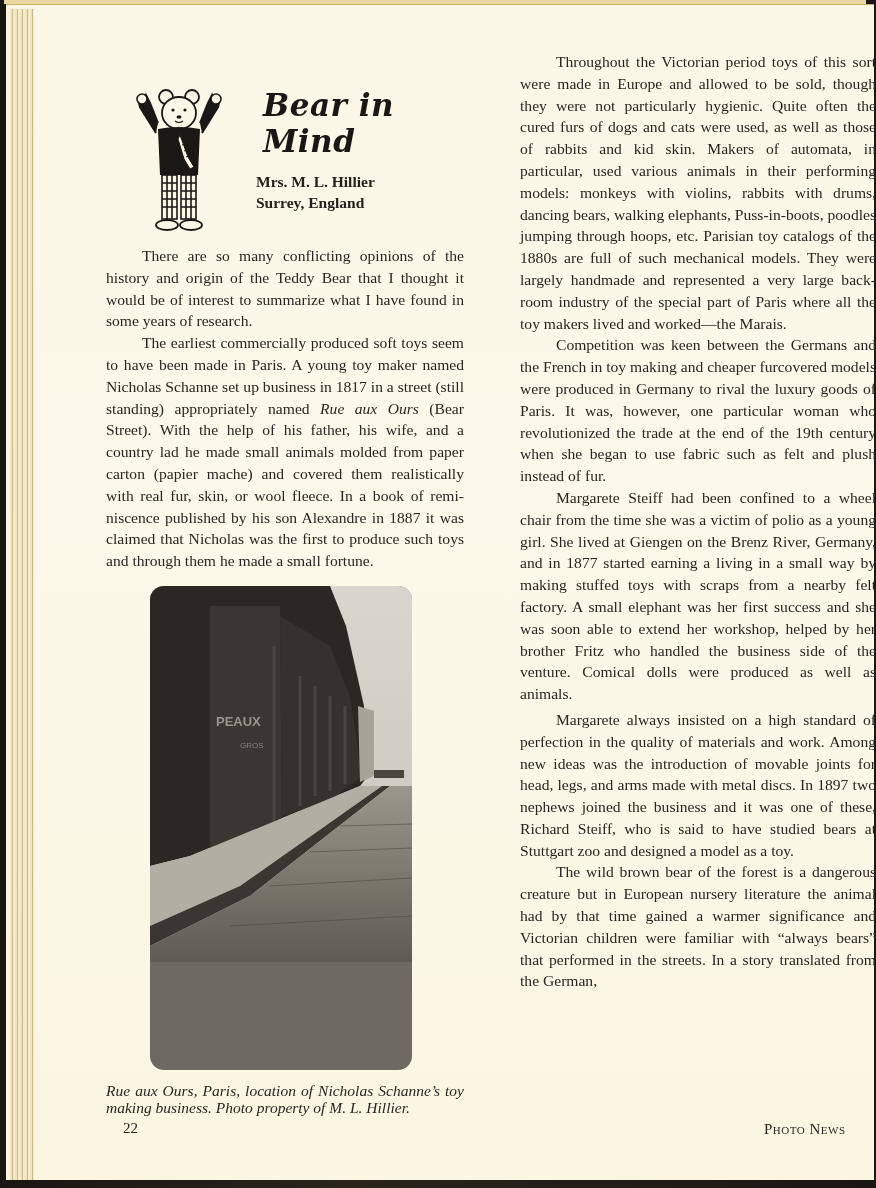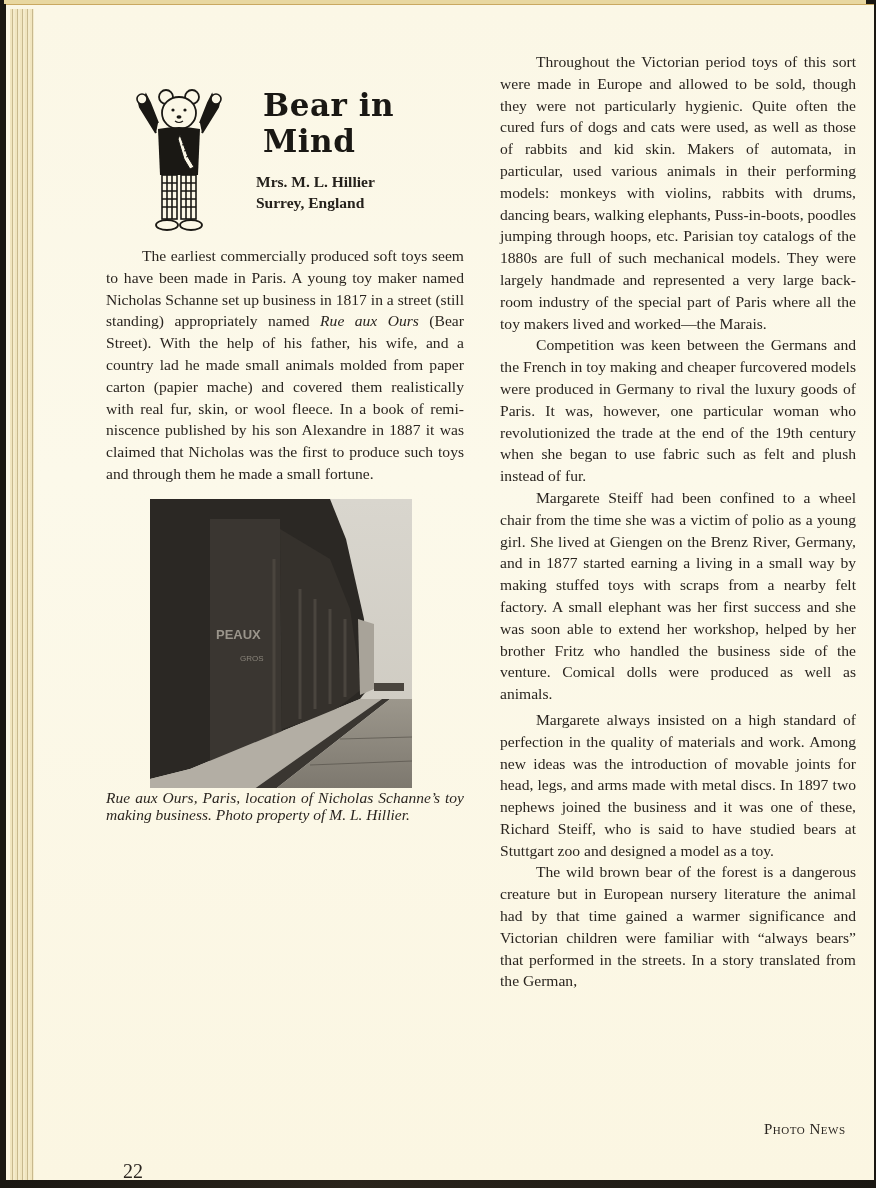--- a/index.html
+++ b/index.html
@@ -17,51 +17,51 @@
   .page-edges {
     position: absolute; left: 4px; top: 4px; width: 24px; height: 1174px;
     background: repeating-linear-gradient(90deg, #efe2b8 0px, #efe2b8 2px, #bfae7e 2px, #bfae7e 3px, #f3e9c6 3px, #f3e9c6 5px);
     opacity: 0.85;
   }
   .page-edges-top {
     position: absolute; left: 4px; top: 0; width: 862px; height: 4px;
     background: #e8d7a0;
   }
   .col-left { position: absolute; left: 100px; top: 78px; width: 358px; }
-  .col-right { position: absolute; left: 494px; top: 46px; width: 356px; }
+  .col-right { position: absolute; left: 514px; top: 46px; width: 356px; }
 
   .header-block { position: relative; height: 162px; }
   .bear-illustration { position: absolute; left: 30px; top: 2px; width: 86px; height: 150px; }
   .title {
     position: absolute; left: 157px; top: 4px;
-    font-family: "DejaVu Serif", serif; font-weight: bold;
+    font-family: "DejaVu Serif", serif; font-style: italic; font-weight: bold;
     font-size: 31px; letter-spacing: 0.5px; color: #1a1814;
   }
   .byline {
     position: absolute; left: 150px; top: 88px; width: 170px; text-align: left;
     font-weight: bold; font-size: 15.5px; line-height: 21px; color: #25211c;
   }
 
   .body-text p {
     margin: 0; font-size: 15.6px; line-height: 21.8px; text-align: justify;
     text-indent: 36px; hyphens: manual;
   }
   .body-text p.gap { margin-top: 4px; }
 
   .photo {
-    position: relative; margin: 14px 0 1px 44px; width: 262px; height: 289px;
-    background: #6e6a62; overflow: hidden;
+    position: relative; margin: 14px 0 12px 44px; width: 262px; height: 484px;
+    background: #6e6a62; overflow: hidden; border-radius: 14px;
   }
   .caption {
     font-style: italic; font-size: 15.5px; line-height: 17px;
     text-align: justify; color: #2a2520;
   }
 
   .page-number {
-    position: absolute; left: 117px; top: 1115px; font-size: 20px; color: #2a2520; margin-top: 40px;
+    position: absolute; left: 117px; top: 1115px; font-size: 15px; color: #2a2520;
   }
   .footer-title {
     position: absolute; left: 758px; top: 1116px; font-size: 15px; letter-spacing: 0.5px;
     font-variant: small-caps; color: #2a2520;
   }
   .bottom-shadow {
     position: absolute; left: 0; bottom: 0; width: 876px; height: 8px;
     background: linear-gradient(90deg, #1a1712 0%, #2a241b 40%, #1a1712 100%);
   }
 </style>
@@ -103,20 +103,21 @@
         <ellipse cx="55" cy="140" rx="11" ry="5" fill="#fbf7e6" stroke="#1a1814" stroke-width="1.8"></ellipse>
       </svg>
       <div class="title">Bear in Mind</div>
       <div class="byline">
         <div>Mrs. M. L. Hillier</div>
         <div>Surrey, England</div>
       </div>
     </div>
 
     <div class="body-text">
+      <p>There are so many conflicting opinions of the history and origin of the Teddy Bear that I thought it would be of interest to summarize what I have found in some years of research.</p>
       <p><span>The earliest commercially produced soft toys seem to have been made in Paris. A young toy maker named Nicholas Schanne set up business in 1817 in a street (still standing) appropriately named </span><i>Rue aux Ours</i><span> (Bear Street). With the help of his father, his wife, and a country lad he made small animals molded from paper carton (papier mache) and covered them realistically with real fur, skin, or wool fleece. In a book of remi­niscence published by his son Alexandre in 1887 it was claimed that Nicholas was the first to produce such toys and through them he made a small fortune.</span></p>
     </div>
 
     <div class="photo">
       <svg width="262" height="376" viewBox="0 0 262 376">
         <defs>
           <linearGradient id="sky" x1="0" y1="0" x2="0" y2="1">
             <stop offset="0" stop-color="#d9d6ce"></stop>
               <stop offset="1" stop-color="#c8c4ba"></stop>
           </linearGradient>

